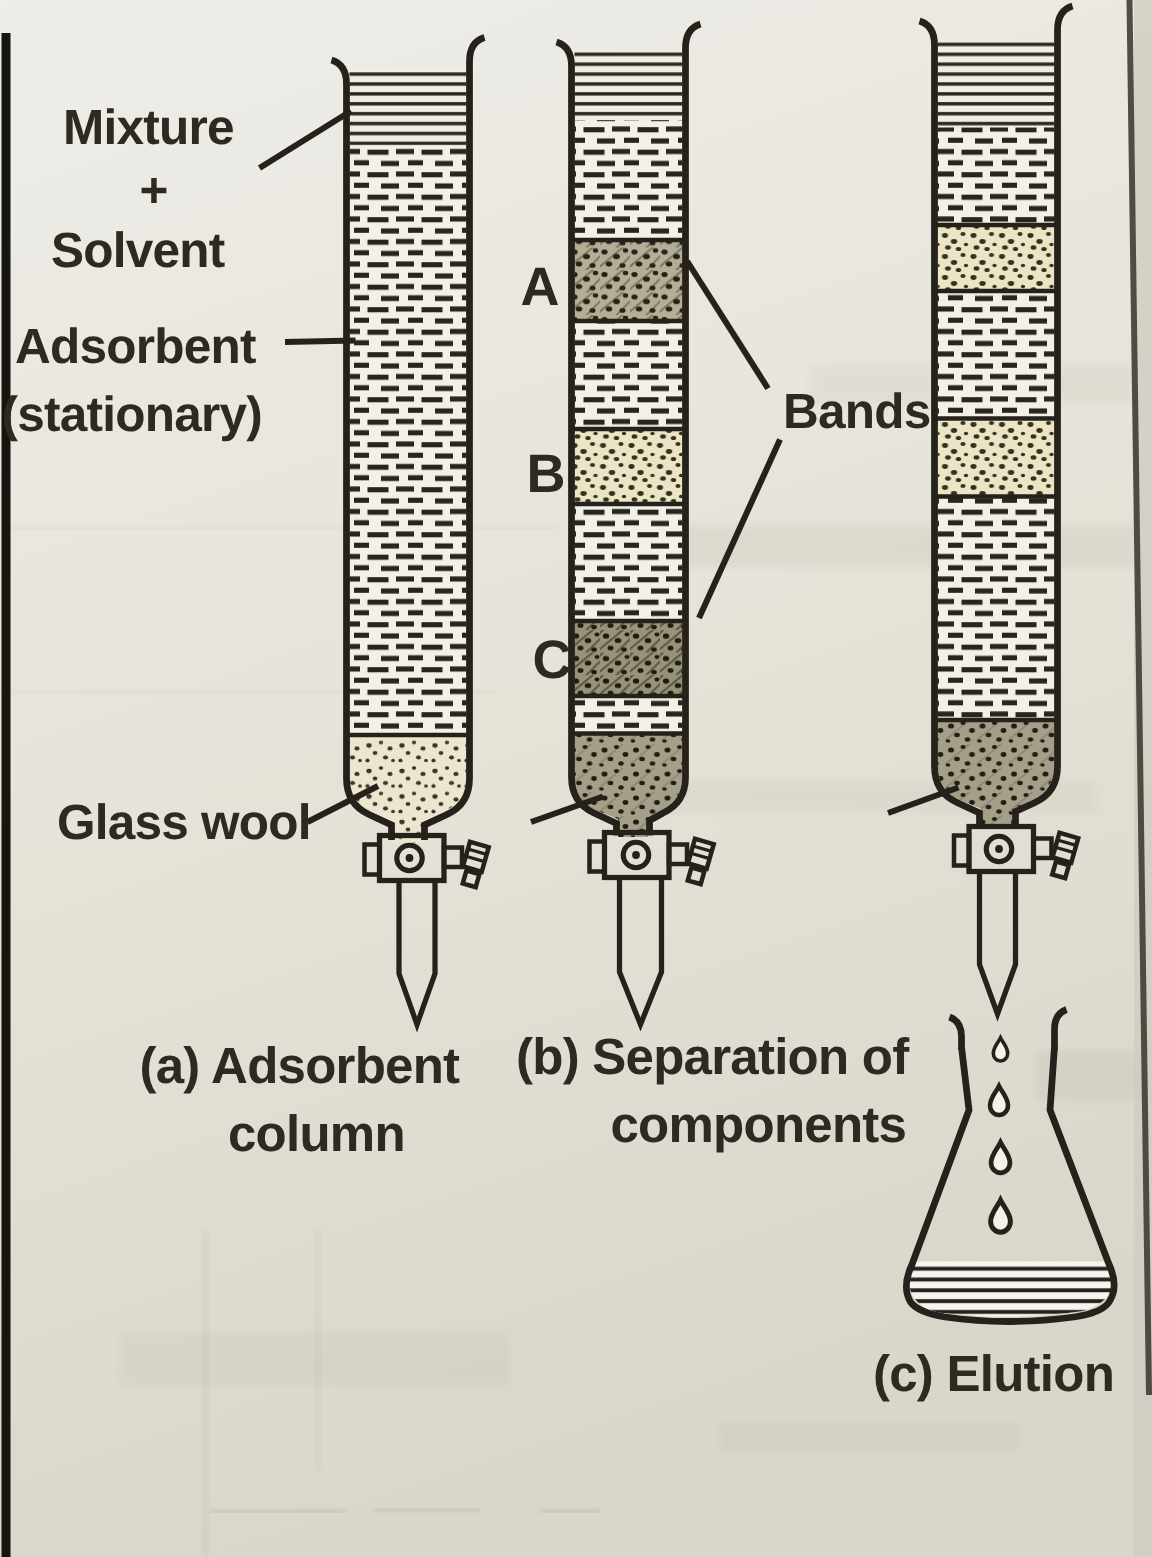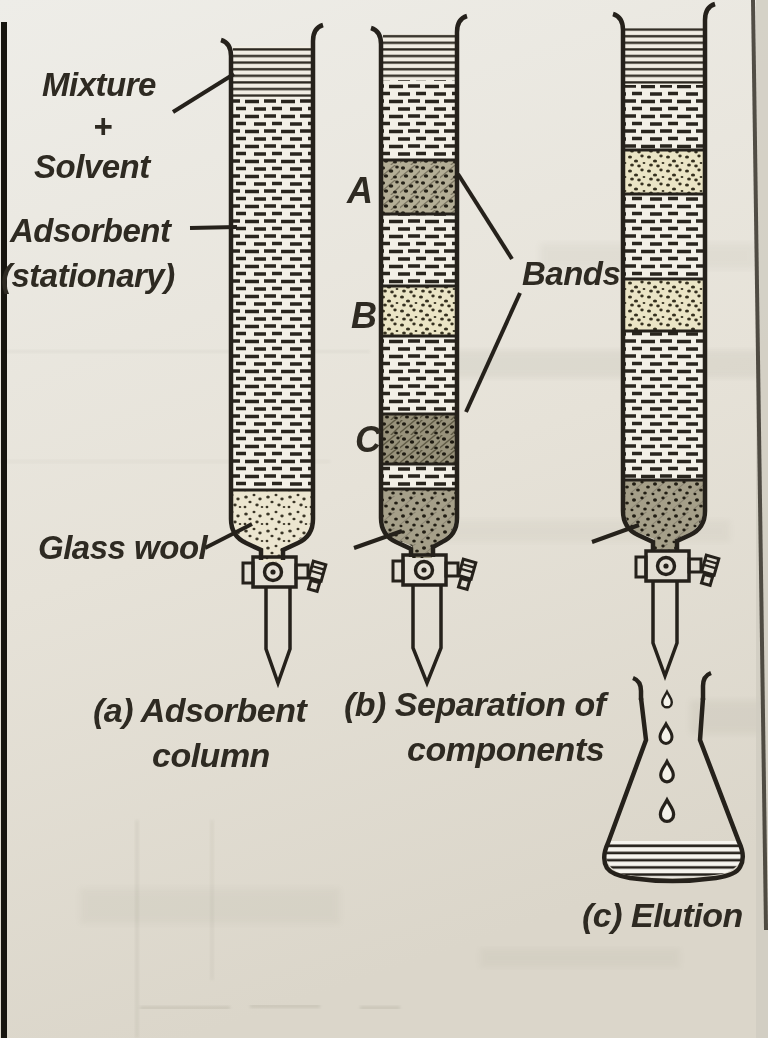--- a/index.html
+++ b/index.html
@@ -1,21 +1,21 @@
 <!DOCTYPE html>
 <html><head>
 <meta charset="utf-8">
 <style>
   html,body{margin:0;padding:0;}
   body{
     width:768px;height:1038px;overflow:hidden;
     background:#e7e4dc;
     font-family:"Liberation Sans", sans-serif;
   }
-  .page{position:relative;width:768px;height:1038px;font-style:italic;}
+  .page{position:relative;width:768px;height:1038px;}
   svg{display:block;}
   .lbl{
     font-family:"Liberation Sans", sans-serif;
     font-weight:bold;
     font-size:33px;
     letter-spacing:-0.5px;
     fill:#2e2a22;
   }
   .band-letter{font-size:36px;}
   .caption{font-size:34px;}

